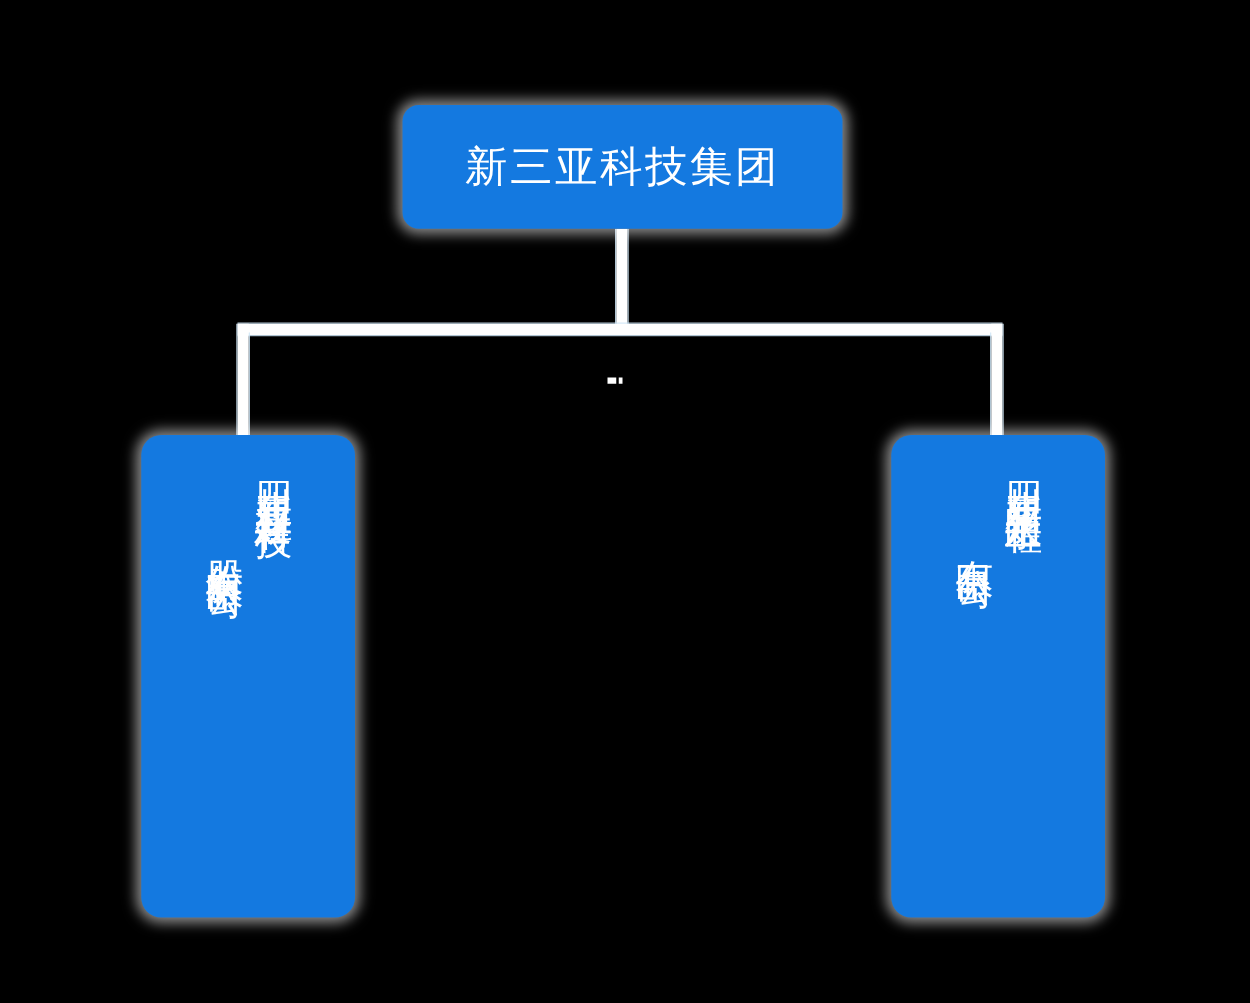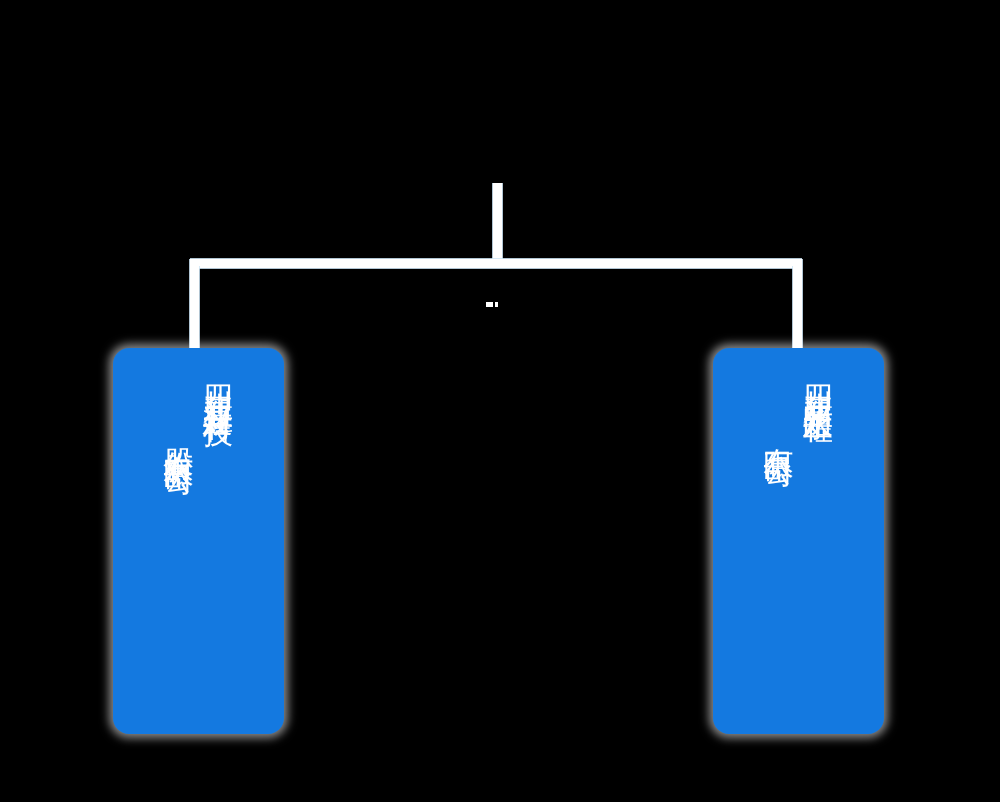--- a/index.html
+++ b/index.html
@@ -111,20 +111,23 @@
   <div class="conn-edge" style="left:189px; top:259px; width:1px; height:92px;"></div>
   <div class="conn-edge" style="left:199px; top:266px; width:1px; height:85px;"></div>
 
   <div class="conn" style="left:793px; top:259px; width:9px; height:92px;"></div>
   <div class="conn-edge" style="left:792px; top:266px; width:1px; height:85px;"></div>
   <div class="conn-edge" style="left:802px; top:259px; width:1px; height:92px;"></div>
 
   <div class="speck" style="left:486px; top:302px; width:7px; height:5px;"></div>
   <div class="speck" style="left:495px; top:302px; width:3px; height:5px;"></div>
 
+  <div class="node node-root">
+    <span class="node-label">新三亚科技集团</span>
+  </div>
 
   <div class="node node-child node-left">
     <div class="vwrap">
       <span class="vline">四川新三亚建材科技</span>
       <span class="vline secondary">股份有限公司</span>
     </div>
   </div>
 
   <div class="node node-child node-right">
     <div class="vwrap">

